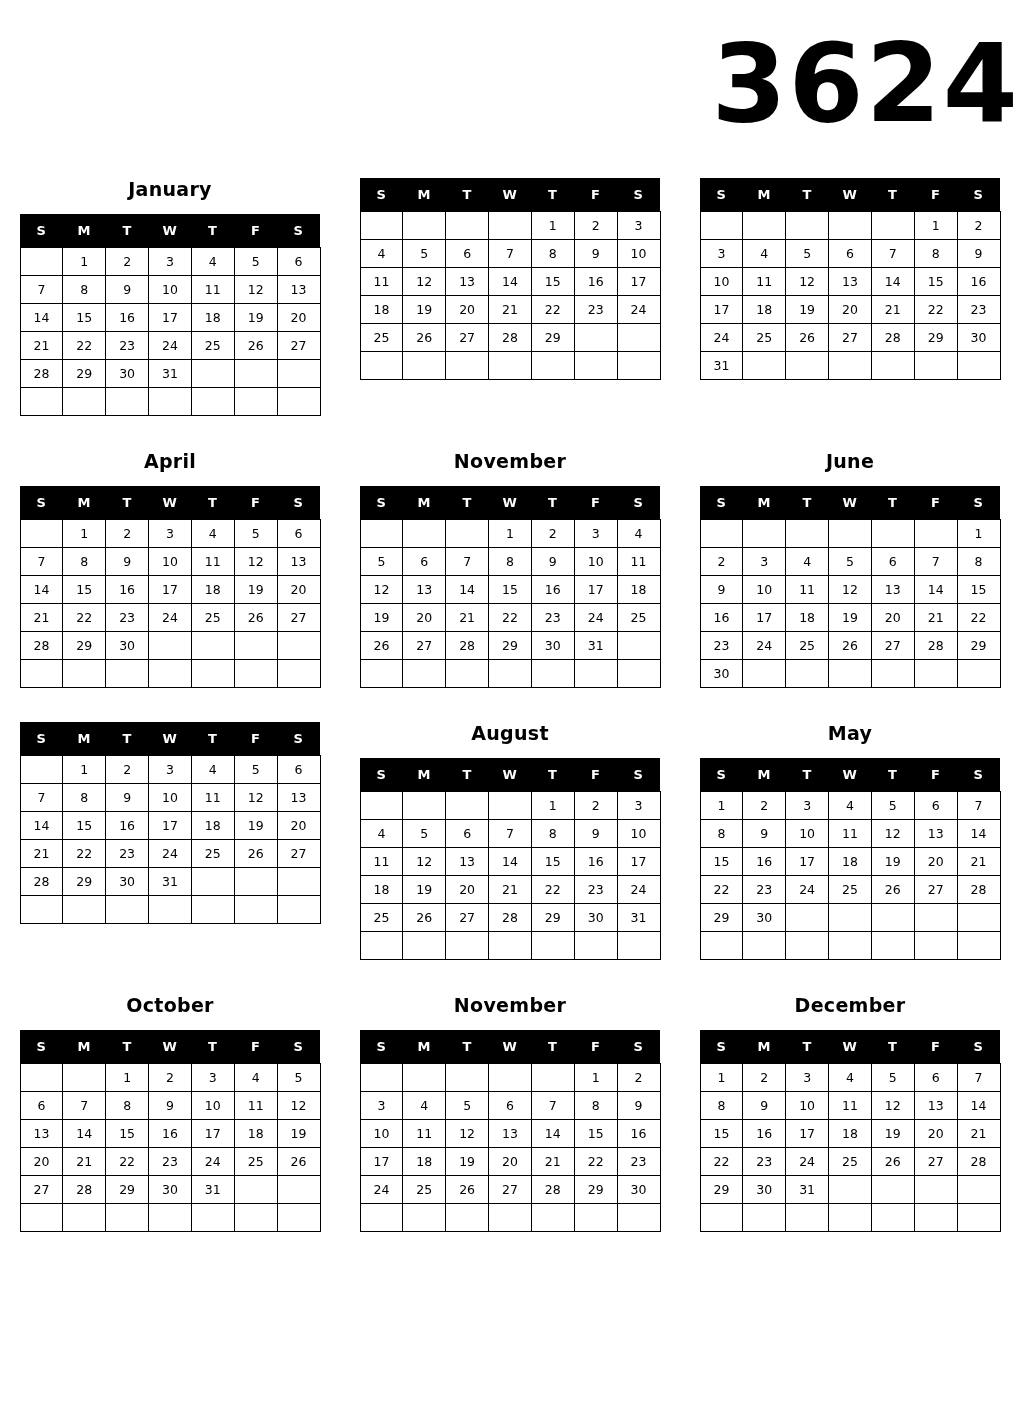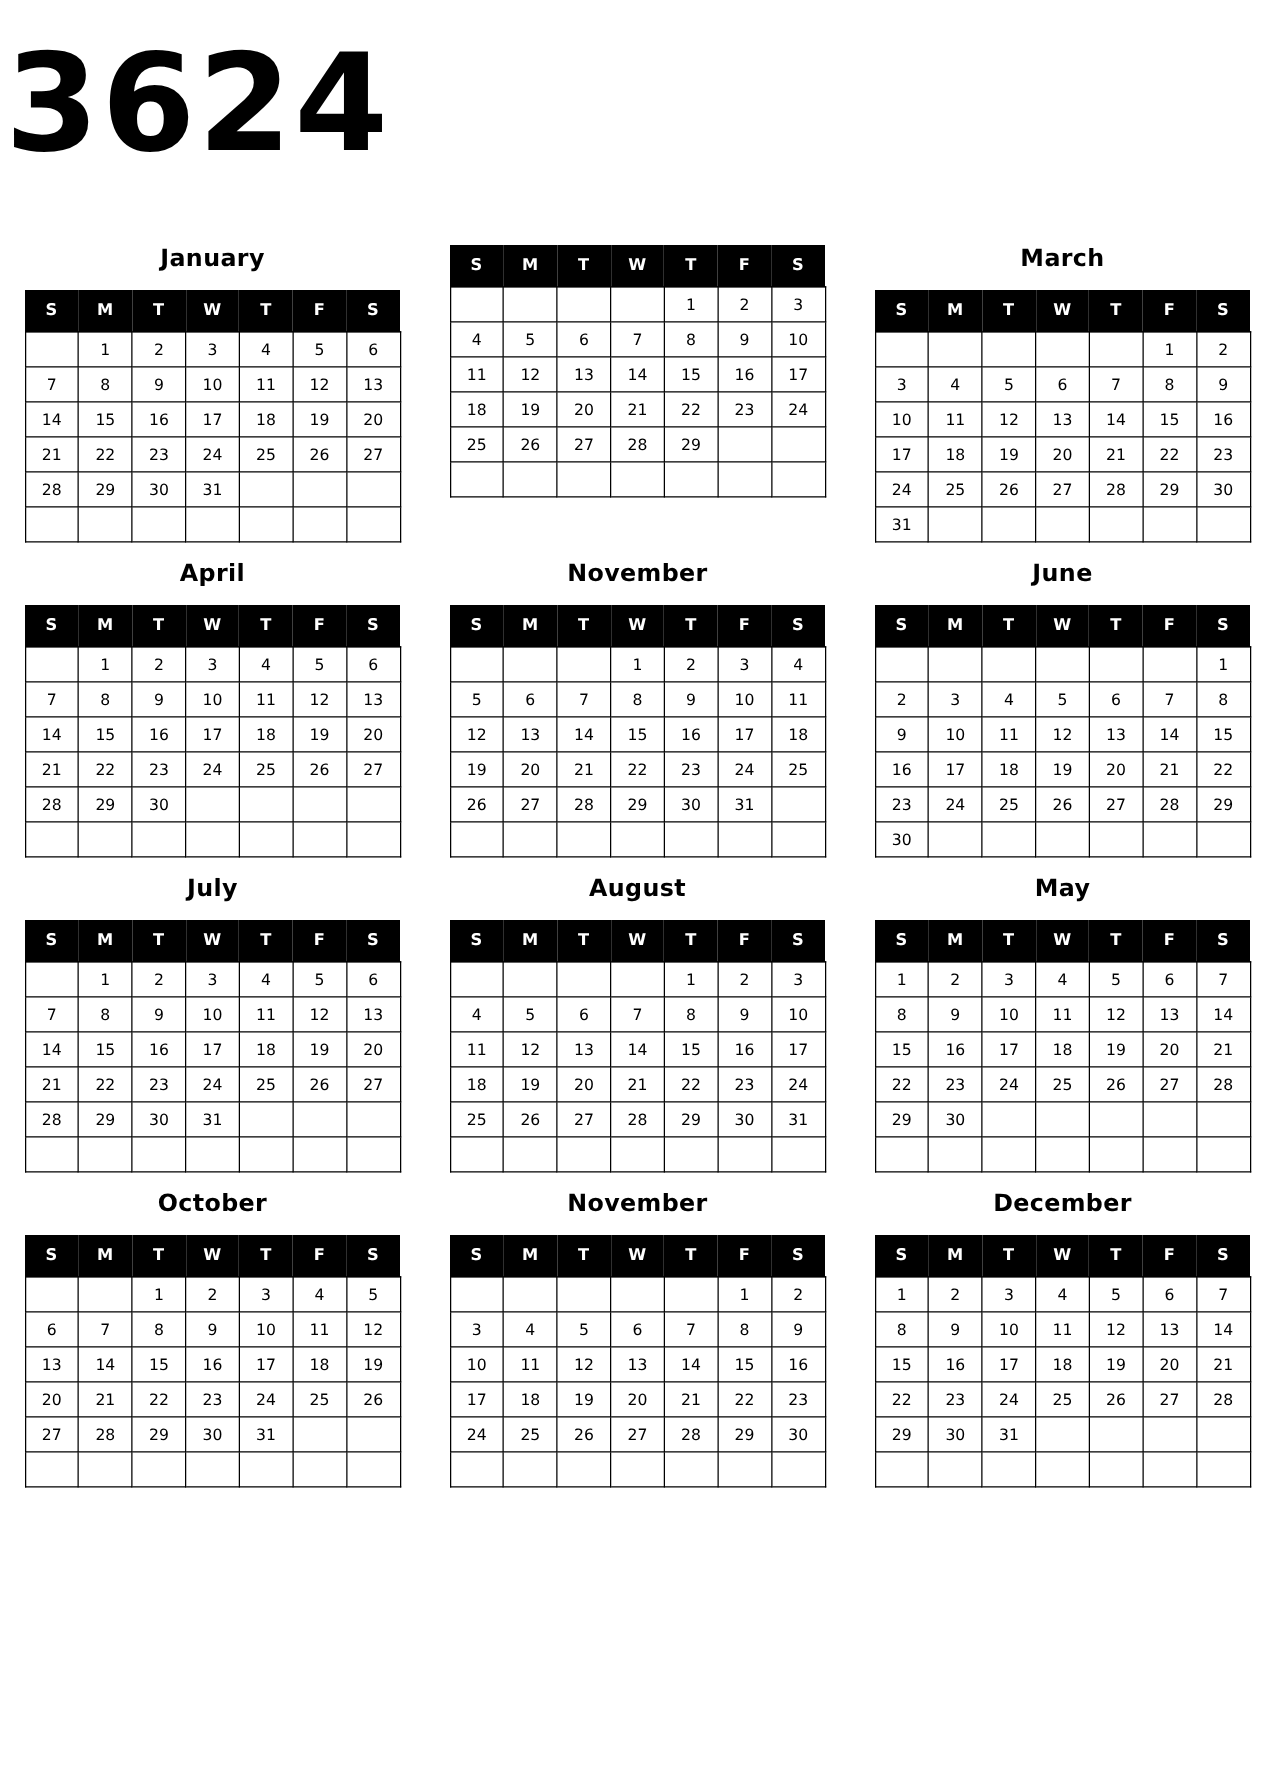--- a/index.html
+++ b/index.html
@@ -15,36 +15,37 @@
     position: relative;
     overflow: hidden;
   }
   .page {
     width: 1020px;
     height: 1412px;
     box-sizing: border-box;
     padding: 0;
   }
   .year-title {
-    text-align: left;
+    text-align: right;
     font-size: 108px;
     font-weight: bold;
     letter-spacing: 2px;
     line-height: 1;
-    margin: 18px 0 0 4px;
+    margin: 18px 0 0 16px;
     padding-top: 12px;
     font-family: "DejaVu Sans", sans-serif;
   }
   .grid {
-    margin-top: 58px;
+    margin-top: 40px;
     display: grid;
     grid-template-columns: repeat(3, 320px);
     column-gap: 20px;
     row-gap: 0px;
     justify-content: center;
+    gap: 20px;
   }
   .month {
     width: 320px;
     margin-bottom: 14px;
   }
   .month-name {
     text-align: center;
     font-size: 19px;
     font-weight: bold;
     margin-bottom: 14px;
@@ -224,21 +225,20 @@
               <td class="empty">&nbsp;</td>
               <td class="empty">&nbsp;</td>
               <td class="empty">&nbsp;</td>
               <td class="empty">&nbsp;</td>
               <td class="empty">&nbsp;</td>
             </tr>
           </tbody>
         </table>
       </div>
       <div class="month">
-        <div class="month-name">March</div>
         <table class="cal">
           <thead>
             <tr>
               <th>S</th>
               <th>M</th>
               <th>T</th>
               <th>W</th>
               <th>T</th>
               <th>F</th>
               <th>S</th>
@@ -512,21 +512,20 @@
               <td class="empty">&nbsp;</td>
               <td class="empty">&nbsp;</td>
               <td class="empty">&nbsp;</td>
               <td class="empty">&nbsp;</td>
               <td class="empty">&nbsp;</td>
             </tr>
           </tbody>
         </table>
       </div>
       <div class="month">
-        <div class="month-name">July</div>
         <table class="cal">
           <thead>
             <tr>
               <th>S</th>
               <th>M</th>
               <th>T</th>
               <th>W</th>
               <th>T</th>
               <th>F</th>
               <th>S</th>

